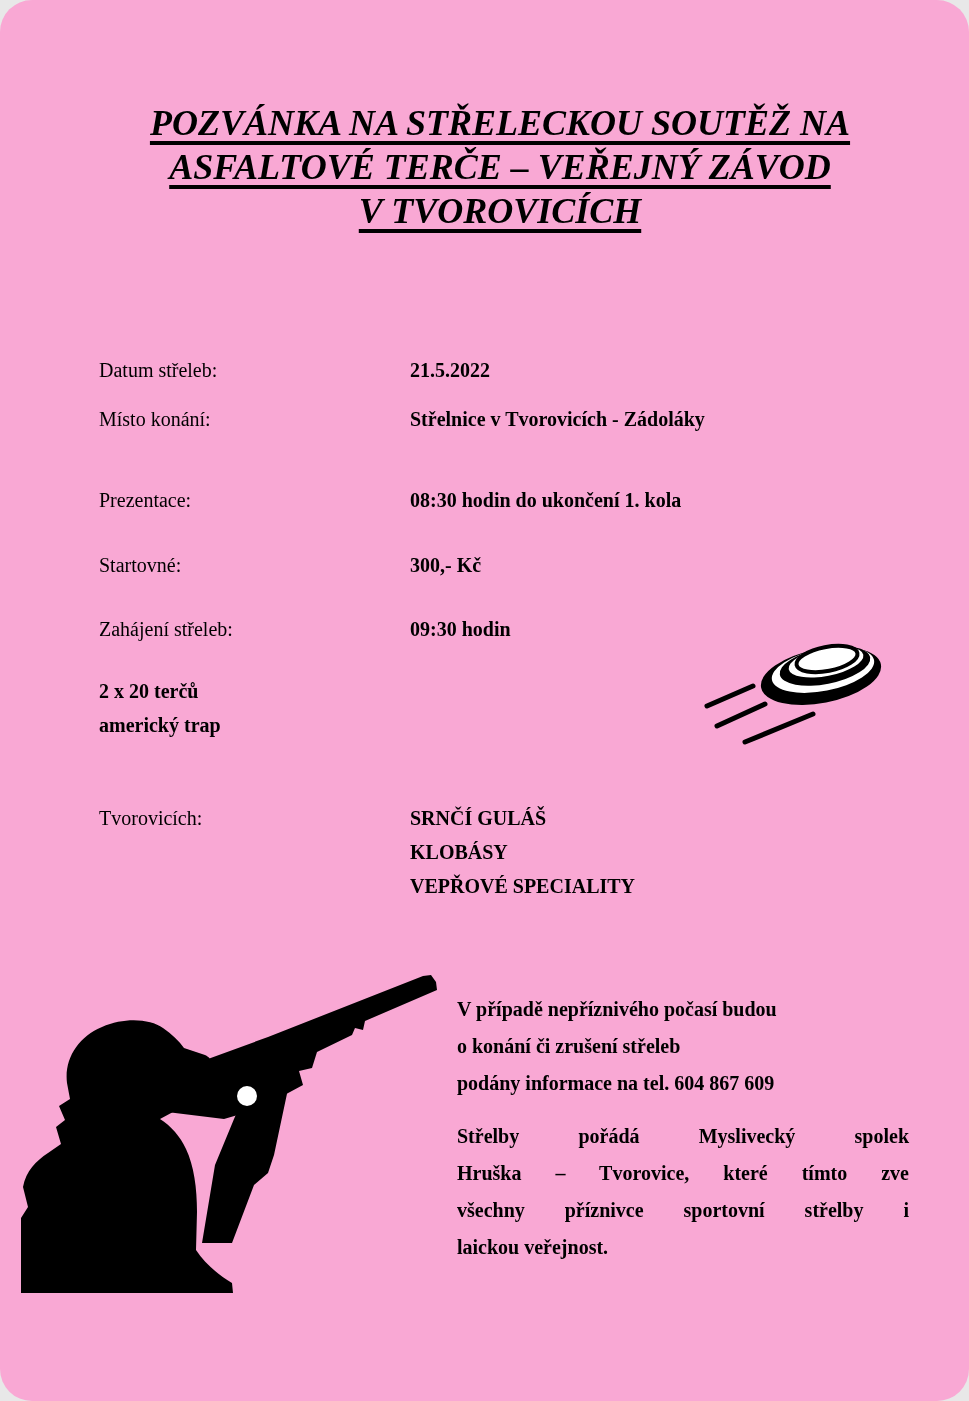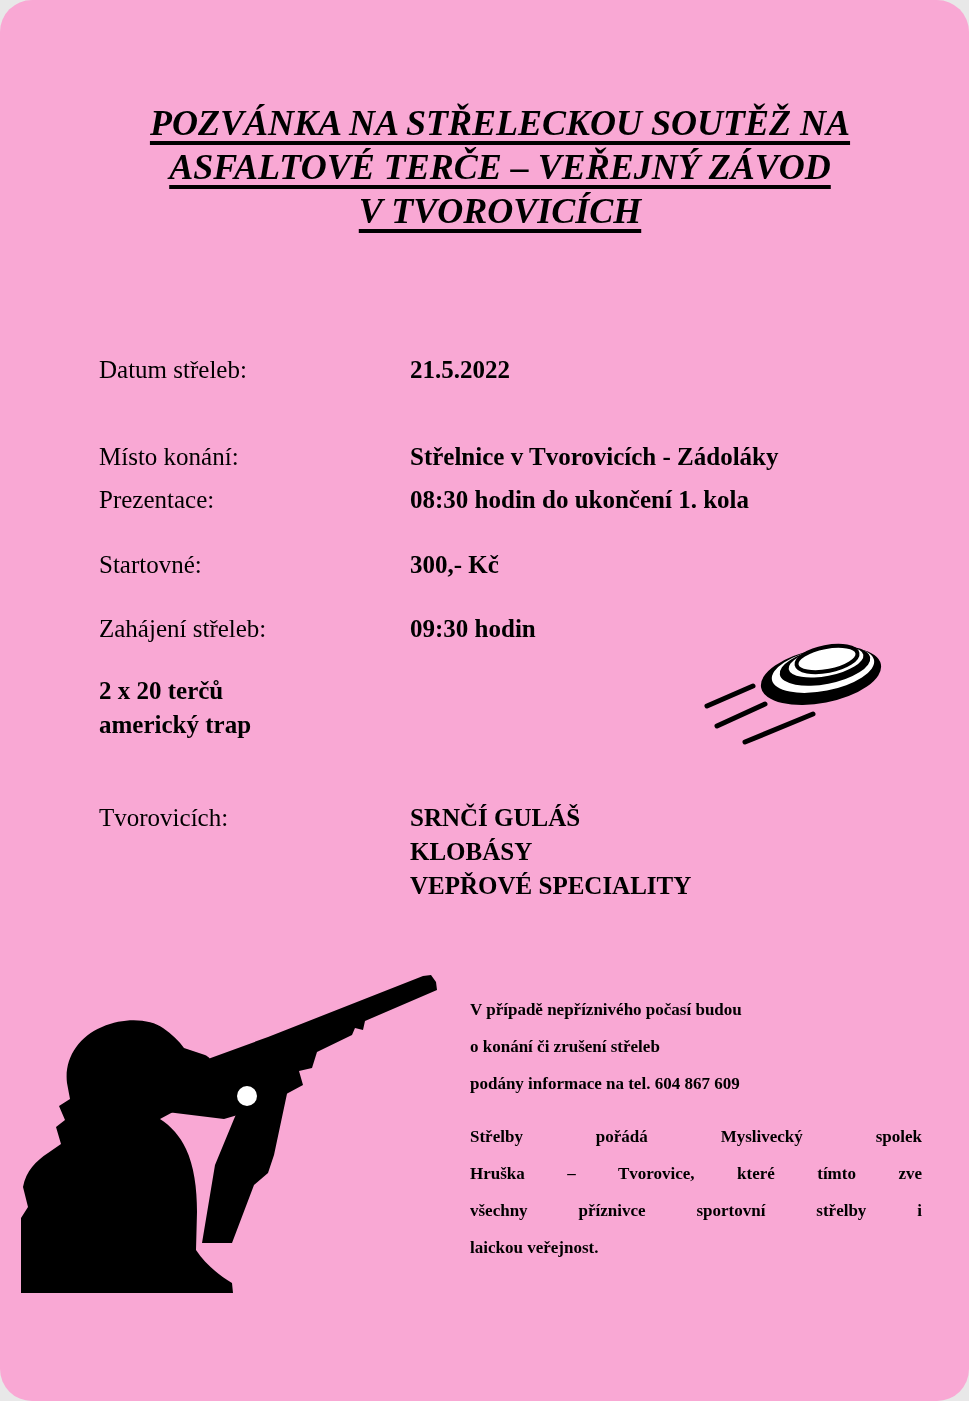--- a/index.html
+++ b/index.html
@@ -23,29 +23,29 @@
   .title .tline {
     text-decoration:underline;
     text-decoration-thickness:4px;
     text-underline-offset:6px;
   }
   .info-row {
     position:absolute;
     left:99px;
     display:flex;
     align-items:flex-start;
-    font-size:25px;
+    font-size:20px;
     line-height:34px;
   }
   .info-row .label { width:311px; flex:0 0 311px; font-weight:normal; }
   .info-row .value { font-weight:bold; }
   .para {
     position:absolute;
-    left:470px;
-    font-size:17px;
+    left:457px;
+    font-size:20px;
     font-weight:bold;
     line-height:37px;
   }
   .para .pline { white-space:nowrap; }
   .para .pline.just {
     white-space:normal;
     width:452px;
     text-align:justify;
     text-align-last:justify;
   }
@@ -61,21 +61,21 @@
     <span class="tline">POZVÁNKA NA STŘELECKOU SOUTĚŽ NA</span><br>
     <span class="tline">ASFALTOVÉ TERČE – VEŘEJNÝ ZÁVOD</span><br>
     <span class="tline">V TVOROVICÍCH</span>
   </div>
 
   <div class="info-row" style="top:353px">
     <div class="label">Datum střeleb:</div>
     <div class="value">21.5.2022</div>
   </div>
 
-  <div class="info-row" style="top:440px">
+  <div class="info-row" style="top:402px">
     <div class="label">Místo konání:</div>
     <div class="value">Střelnice v Tvorovicích - Zádoláky</div>
   </div>
 
   <div class="info-row" style="top:483px">
     <div class="label">Prezentace:</div>
     <div class="value">08:30 hodin do ukončení 1. kola</div>
   </div>
 
   <div class="info-row" style="top:548px">

